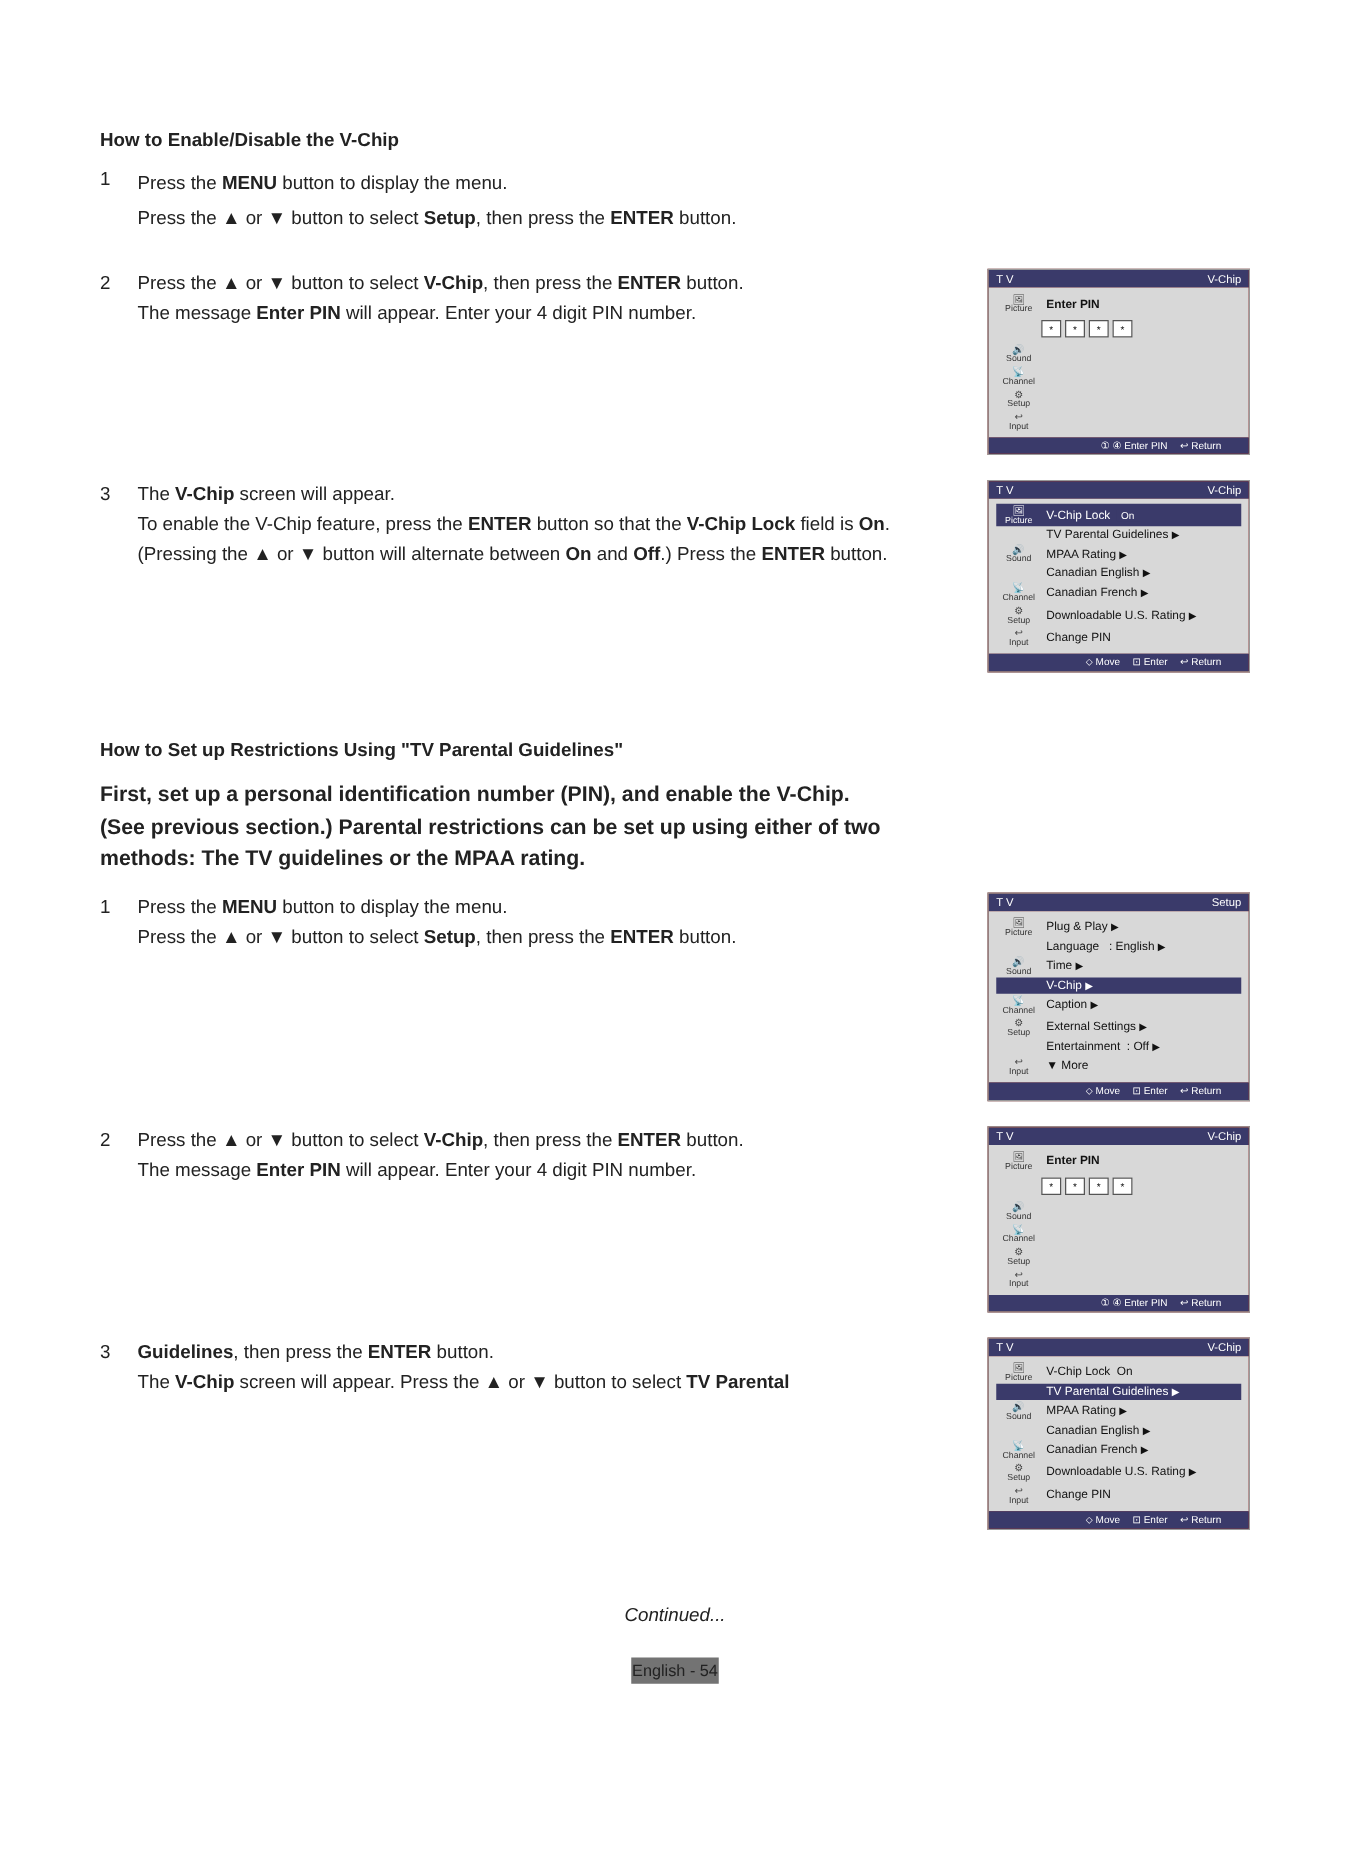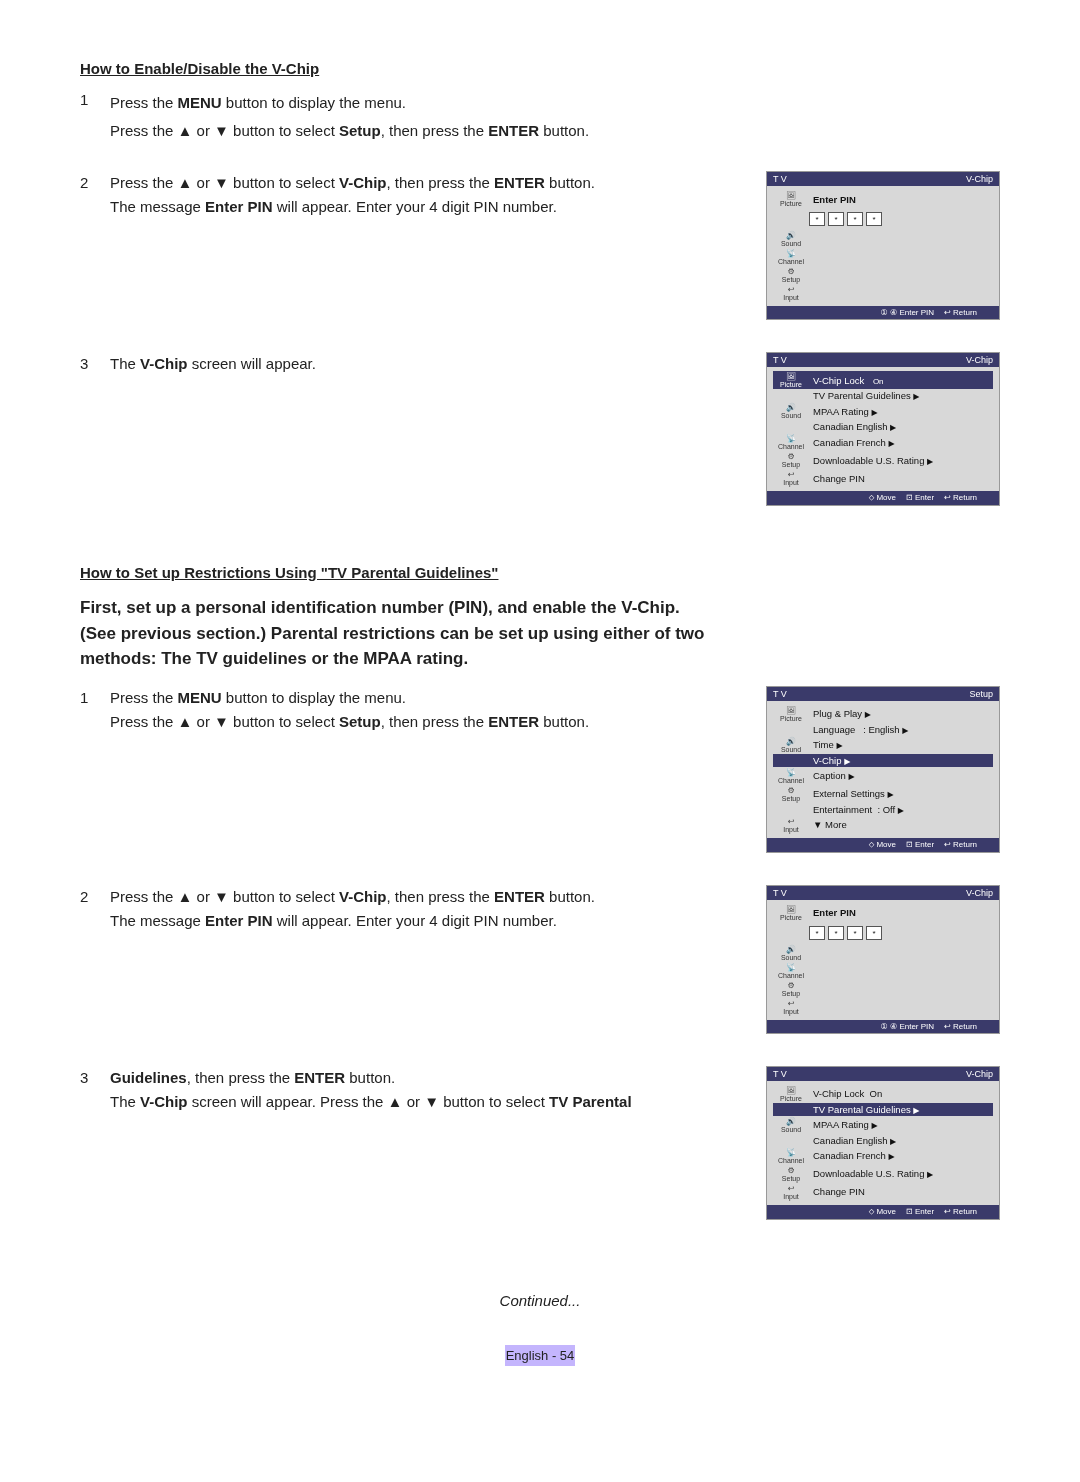--- a/index.html
+++ b/index.html
@@ -8,22 +8,22 @@
       min-height: 1482px;
       background: #ffffff;
       font-family: Arial, sans-serif;
       font-size: 15px;
       color: #222;
       padding: 60px 80px 60px 80px;
     }
     .section-title {
       font-weight: bold;
       font-size: 15px;
-      text-decoration: underline;
       margin-bottom: 14px;
+      margin-top: 44px;
     }
     .bold-intro {
       font-weight: bold;
       font-size: 17px;
       margin-bottom: 14px;
       line-height: 1.5;
     }
     .step-row {
       display: flex;
       margin-bottom: 24px;
@@ -48,26 +48,26 @@
     }
     .step-with-screen .step-left {
       flex: 1;
       line-height: 1.6;
     }
     .step-with-screen .step-screen {
       margin-left: 30px;
       flex-shrink: 0;
     }
     .screen-box {
-      width: 234px;
+      width: 210px;
       background: #7f1d1d;
       border: 1px solid #999;
       font-size: 10px;
       color: #111;
-      margin-bottom: 22px;
+      margin-bottom: 10px;
       padding: 0;
       overflow: hidden;
     }
     .screen-header {
       display: flex;
       background: #3a3a6a;
       color: #fff;
       font-size: 9.5px;
       padding: 2px 6px;
       justify-content: space-between;
@@ -151,24 +151,24 @@
     .continued {
       text-align: center;
       font-style: italic;
       font-size: 15px;
       margin-top: 50px;
       margin-bottom: 20px;
     }
     .page-num {
       text-align: center;
       font-size: 13px;
-      background: #c4b5fd;
+      background: #737373;
       padding: 3px 1px;
       display: inline-block;
-      margin: 16px auto;
+      margin: 5px auto;
     }
     .page-num-wrap {
       text-align: center;
       margin-top: 10px;
     }
     b { font-weight: bold; }
   </style>
 </head>
 <body>
 
@@ -248,20 +248,21 @@
     </div>
   </div>
 </div>
 
 <div class="step-with-screen" style="margin-bottom:30px;">
   <div class="step-left">
     <div style="display:flex;">
       <div class="step-num">3</div>
       <div>
         <p>The <b>V-Chip</b> screen will appear.</p>
+        <p>To enable the V-Chip feature, press the <b>ENTER</b> button so that the <b>V-Chip Lock</b> field is <b>On</b>. (Pressing the ▲ or ▼ button will alternate between <b>On</b> and <b>Off</b>.) Press the <b>ENTER</b> button.</p>
       </div>
     </div>
   </div>
   <div class="step-screen">
     <div class="screen-box">
       <div class="screen-header">
         <span class="tv-label">T V</span>
         <span class="chip-label">V-Chip</span>
       </div>
       <div class="screen-body">

